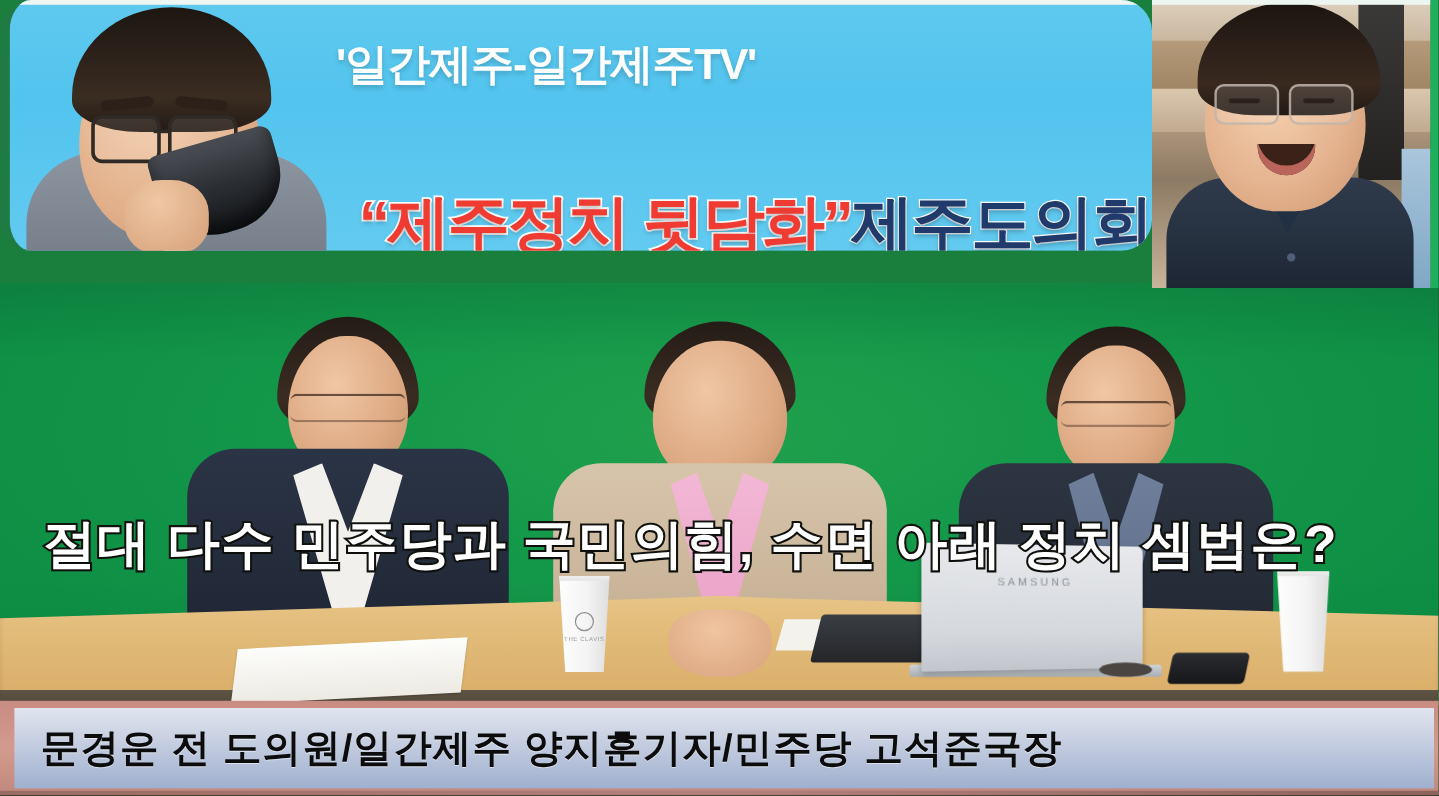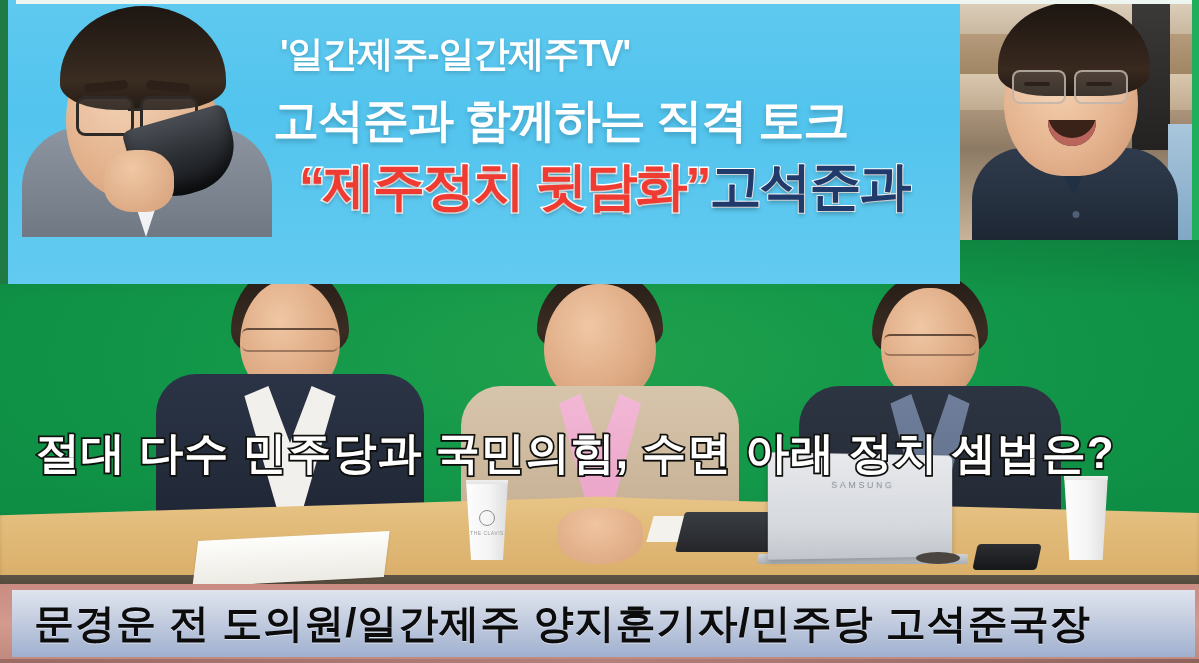--- a/index.html
+++ b/index.html
@@ -163,25 +163,26 @@
     position:absolute;top:30px;left:50%;transform:translateX(-50%);
     width:14px;height:14px;border:1.5px solid #8e8e8e;border-radius:50%;
   }
   .cup-text{
     position:absolute;top:50px;left:50%;transform:translateX(-50%);
     font-size:5px;color:#9a9a9a;letter-spacing:.5px;white-space:nowrap;
   }
 
   
   #banner{
-    position:absolute;left:0;top:0;width:960px;height:284px;
+    position:absolute;left:0;top:0;width:960px;height:209px;
     background:linear-gradient(180deg,#5fc9ef 0%,#52c4ee 40%,#63caf0 100%);
     overflow:hidden;
     border-left:8px solid #1f7a43;
     box-sizing:border-box;
+    border-radius:26px;
   }
   #banner-toprule{
     position:absolute;left:8px;top:0;width:952px;height:4px;background:#eef6f2;z-index:6;
   }
   
   .bm-wrap{position:absolute;left:10px;top:0;width:270px;height:237px;}
   .bm-shoulder{
     position:absolute;bottom:0;left:4px;width:250px;height:110px;
     background:linear-gradient(180deg,#8d95a0 0%,#6f7883 100%);
     border-radius:60px 60px 0 0;
@@ -324,21 +325,21 @@
     box-sizing:border-box;
     padding:6px 4px 6px 12px;
   }
   #caption-inner{
     width:100%;height:100%;
     background:linear-gradient(180deg,#dfe4ee 0%,#c4cde0 45%,#9fb0cf 100%);
     display:flex;align-items:center;
     padding-left:22px;box-sizing:border-box;
   }
   #caption-text{
-    font-size:40px;font-weight:700;color:#0c0c0c;letter-spacing:1px;
+    font-size:32px;font-weight:700;color:#0c0c0c;letter-spacing:1px;
     white-space:nowrap;
     text-shadow:0 1px 0 rgba(255,255,255,.5);
   }
   #caption-underline{
     position:absolute;left:0;bottom:0;width:1199px;height:4px;
     background:linear-gradient(90deg,#9a6b62 0%,#b3807a 50%,#8e635b 100%);
   }
 </style>
 </head>
 <body>
@@ -410,23 +411,22 @@
       <div class="bm-brow l"></div>
       <div class="bm-brow r"></div>
       <div class="bm-glass l"></div>
       <div class="bm-glass r"></div>
       <div class="bm-glass-bridge"></div>
       <div class="bm-mug"></div>
       <div class="bm-hand"></div>
     </div>
 
     <div class="bn-line" id="bn-line1">'일간제주-일간제주TV'</div>
-    <div class="bn-line" id="bn-line2">고석준과 함께하는 직격 토크</div>
     <div class="bn-line" id="bn-line3">
-      <span class="red">“제주정치 뒷담화”</span><span class="navy">고석준과</span>
+      <span class="red">“제주정치 뒷담화”</span><span class="navy">제주도의회</span>
     </div>
   </div>
 
   <div id="inset">
     <div id="inset-toprule"></div>
     <div class="ins-stripe ins-s1"></div>
     <div class="ins-stripe ins-s2"></div>
     <div class="ins-stripe ins-s3"></div>
     <div class="ins-dark"></div>
     <div class="ins-win"></div>

